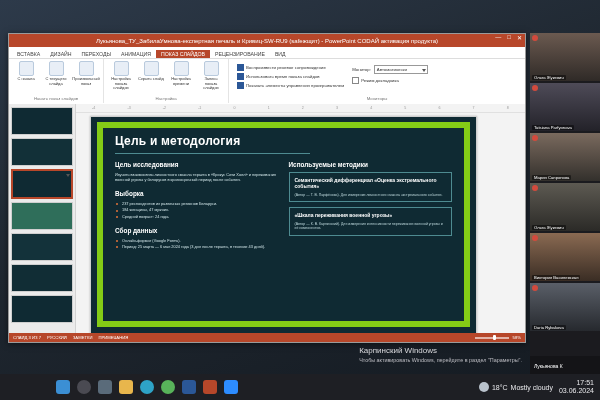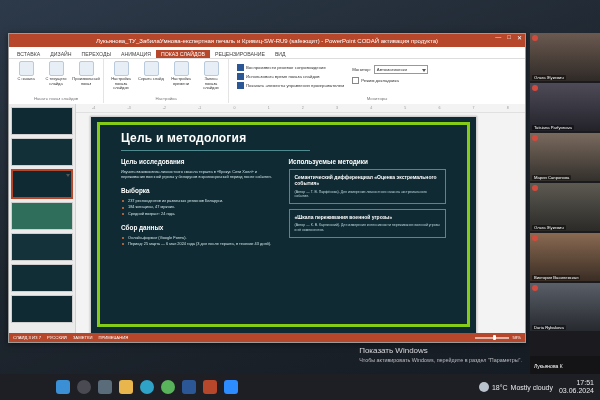--- a/index.html
+++ b/index.html
@@ -45,21 +45,21 @@
   
   .workspace{position:absolute;left:0;top:70px;right:0;bottom:9px;background:#f3f3f3;display:flex;}
   .thumbs{width:62px;background:#ebebeb;border-right:1px solid #d2d2d2;padding:3px 2px;overflow:hidden;}
   .thumb{height:26px;background:#fff;border:1px solid #cfcfcf;margin-bottom:3px;position:relative;overflow:hidden;}
   .thumb.sel{border:2px solid #b7472a;}
   .stage{flex:1;position:relative;background:#f3f3f3;padding-top:10px;}
   .ruler{position:absolute;top:0;left:0;right:0;height:8px;background:#f3f3f3;border-bottom:1px solid #e0e0e0;
          font-size:3.6px;color:#999;display:flex;align-items:center;justify-content:space-around;}
   .slide{position:absolute;left:14px;top:12px;width:385px;height:216px;background:#0f2a33;border:1px solid #cfcfcf;
          box-shadow:0 0 2px rgba(0,0,0,.25);overflow:hidden;}
-  .slide-inner{position:absolute;left:6px;top:5px;right:6px;bottom:6px;border:3px solid #84cc16;padding:6px 21px;box-sizing:border-box;}
+  .slide-inner{position:absolute;left:6px;top:5px;right:6px;bottom:6px;border:6px solid #84cc16;padding:6px 12px;box-sizing:border-box;}
   .s-title{color:#ffffff;font-size:12px;font-weight:bold;letter-spacing:.2px;}
   .s-underline{width:58%;height:1px;background:#4e8b91;margin:5px 0 7px;}
   .cols{display:flex;gap:10px;}
   .col{flex:1;}
   .h2{color:#ffffff;font-size:6.4px;font-weight:bold;margin-bottom:4px;}
   .para{color:#cfe3e6;font-size:3.9px;line-height:5.4px;}
   .bul{color:#cfe3e6;font-size:3.9px;line-height:5.6px;padding-left:7px;position:relative;margin-bottom:1px;}
   .bul:before{content:'';position:absolute;left:1px;top:2.2px;width:2px;height:2px;background:#e0733a;border-radius:50%;}
   .card{border:1px solid #4e8b91;padding:4px 5px;margin-bottom:5px;}
   .card-t{color:#ffffff;font-size:5px;font-weight:bold;line-height:6.4px;}
@@ -288,21 +288,21 @@
     <div class="tile" style="background:linear-gradient(180deg,#5a5f68,#26292e);">
       <span class="mic"></span>
       <span class="nm">Daria Rybakova</span>
     </div>
     <div class="zoom-foot">
       <span>Лукьянова К</span>
     </div>
   </div>
 
   <div class="activate">
-    <div class="t1">Показать Windows</div>
+    <div class="t1">Карпинский Windows</div>
     <div class="t2">Чтобы активировать Windows, перейдите в раздел "Параметры".</div>
   </div>
 
   <div class="taskbar">
     <div class="tb-icons">
       <span class="tb-ic" style="background:#3b8fd4;"></span>
       <span class="tb-ic" style="background:#4a4a52;border-radius:50%;"></span>
       <span class="tb-ic" style="background:#5a6b7a;"></span>
       <span class="tb-ic" style="background:#e8b64c;"></span>
       <span class="tb-ic" style="background:#2ea3c7;border-radius:50%;"></span>

